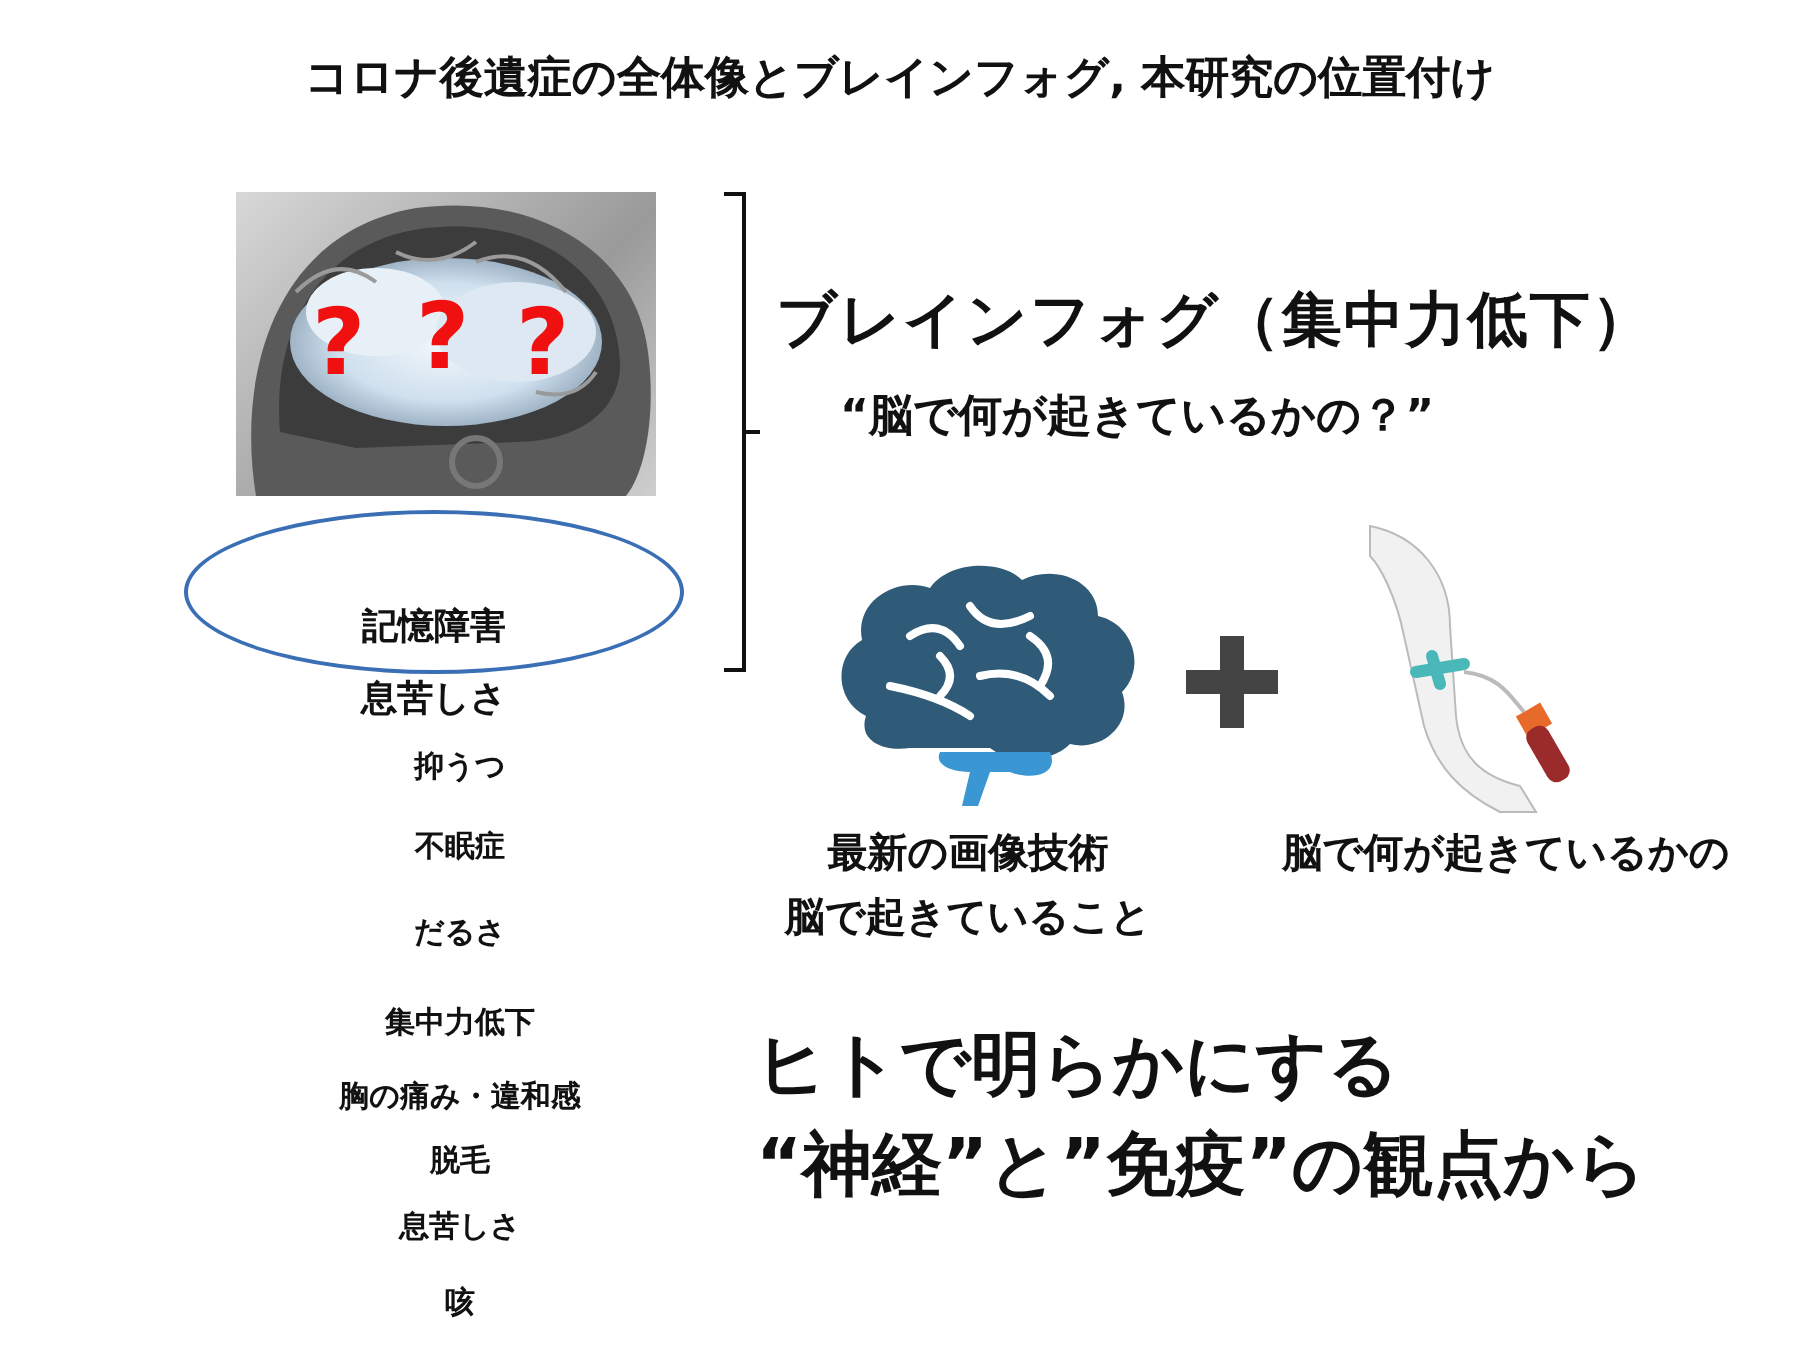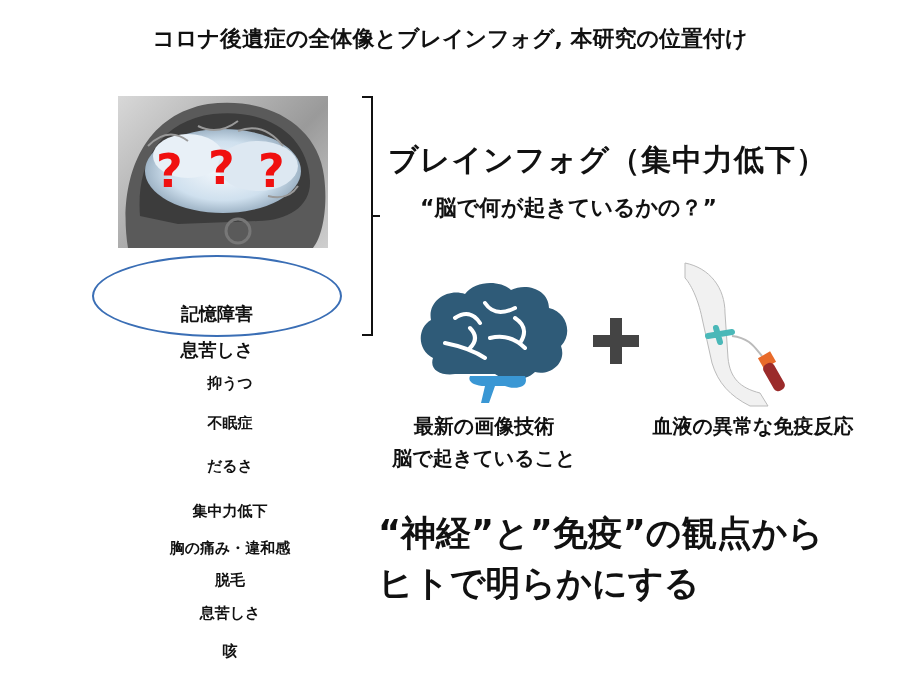--- a/index.html
+++ b/index.html
@@ -85,19 +85,19 @@
   <path d="M52,78 C70,80 75,90 82,98" stroke="#bbbbbb" stroke-width="2" fill="none"></path>
   <rect x="80" y="96" width="14" height="12" fill="#e86a2a" transform="rotate(-30 87 102)"></rect>
   <rect x="88" y="104" width="12" height="30" rx="5" fill="#9b2b2b" transform="rotate(-30 94 119)"></rect>
 </svg>
 
 <div class="abs cap" style="left:368px;top:410px;width:232px;">
   <div>最新の画像技術</div>
   <div>脳で起きていること</div>
 </div>
 <div class="abs cap" style="left:622px;top:410px;width:262px;">
-  <div>血液の異常な免疫反応</div>
+  <div>脳で何が起きているかの</div>
 </div>
 
 <div class="abs concl">
+  <div>ヒトで明らかにする</div>
   <div>“神経”と”免疫”の観点から</div>
-  <div>ヒトで明らかにする</div>
 </div>
 
 </body></html>

